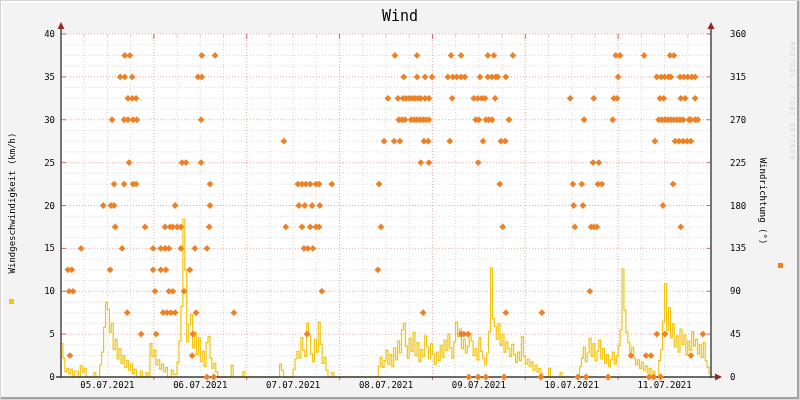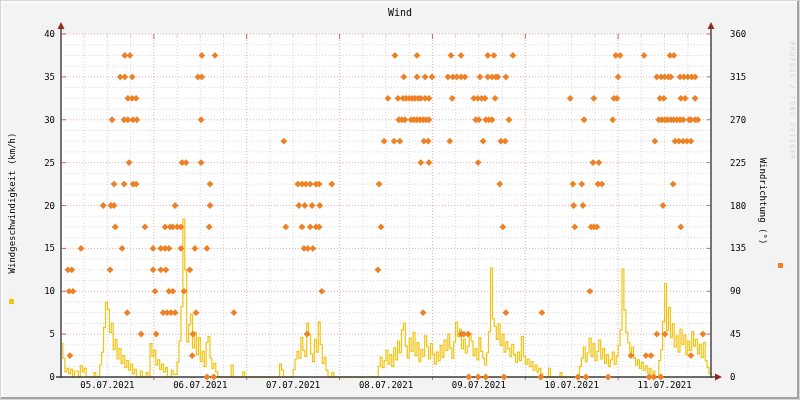--- a/index.html
+++ b/index.html
@@ -5,21 +5,21 @@
   html,body{margin:0;padding:0;background:#ffffff;}
   .frame{
     position:relative;width:800px;height:400px;box-sizing:border-box;
     background:#f3f3f3;border:1px solid #d6d6d6;
     box-shadow:inset -2px -2px 0 #a2a2a2, inset 2px 2px 0 #fafafa;
     font-family:"DejaVu Sans Mono","Liberation Mono",monospace;
     overflow:hidden;
   }
   .chart-title{
     position:absolute;top:6px;left:0;right:0;text-align:center;
-    font-size:10px;color:#000;
+    font-size:15px;color:#000;
   }
   .ylabel-left{
     position:absolute;left:11px;top:202px;white-space:nowrap;
     transform:translate(-50%,-50%) rotate(-90deg);
     font-size:9px;color:#000;
   }
   .ylabel-right{
     position:absolute;left:762px;top:200px;white-space:nowrap;
     transform:translate(-50%,-50%) rotate(90deg);
     font-size:9px;color:#000;

